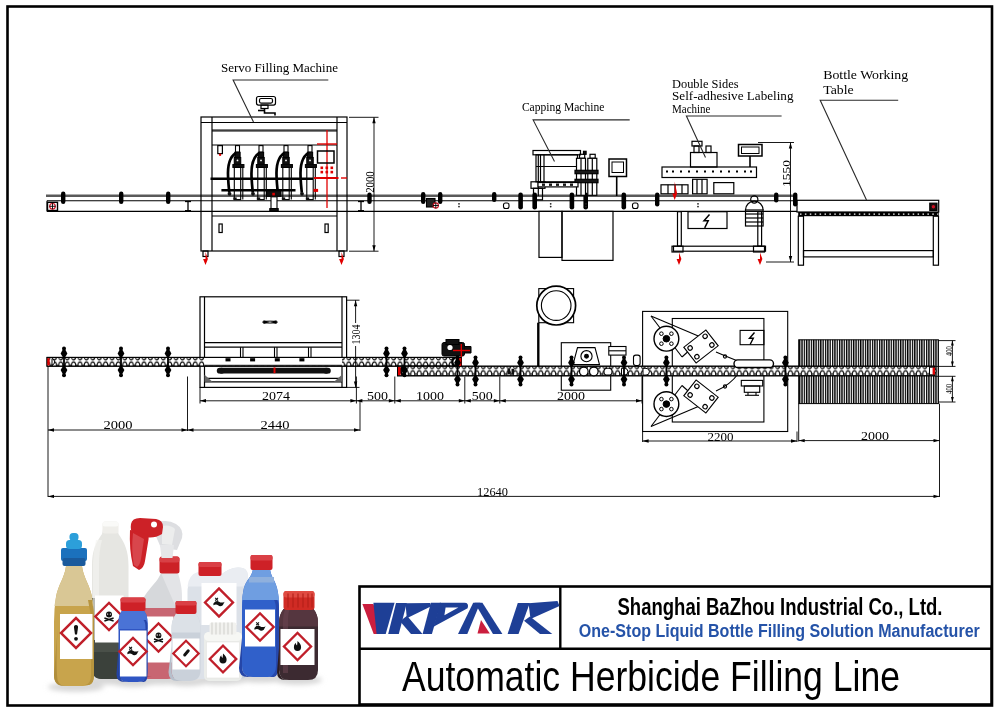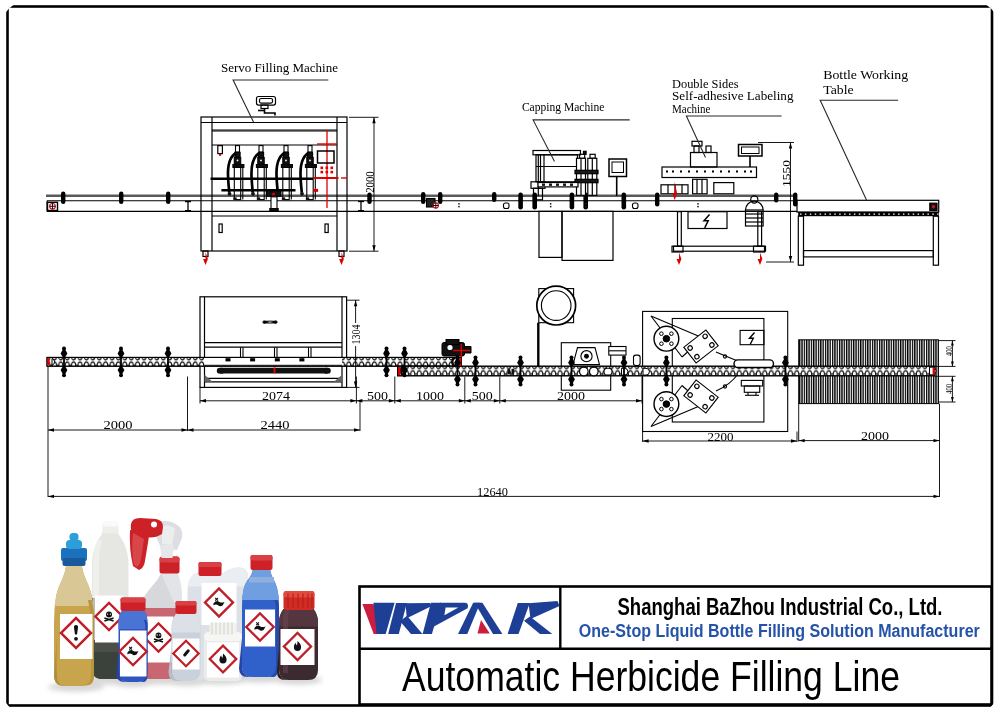--- a/index.html
+++ b/index.html
@@ -1,16 +1,16 @@
 <!DOCTYPE html>
 <html><head>
 <meta charset="utf-8">
 <style>
   html,body{margin:0;padding:0;background:#fff;}
-  #page{position:relative;width:1000px;height:715px;background:#fff;overflow:hidden;border-radius:30px;}
+  #page{position:relative;width:1000px;height:715px;background:#fff;overflow:hidden;}
   svg{position:absolute;top:0;left:0;}
   text{font-family:"Liberation Serif", serif;fill:#000;}
   text.sans{font-family:"Liberation Sans", sans-serif;}
   text.blue{fill:#2553a8;}
 </style>
 </head>
 <body>
 <div id="page">
 <svg width="1000" height="715" viewBox="0 0 1000 715">
 <defs>

